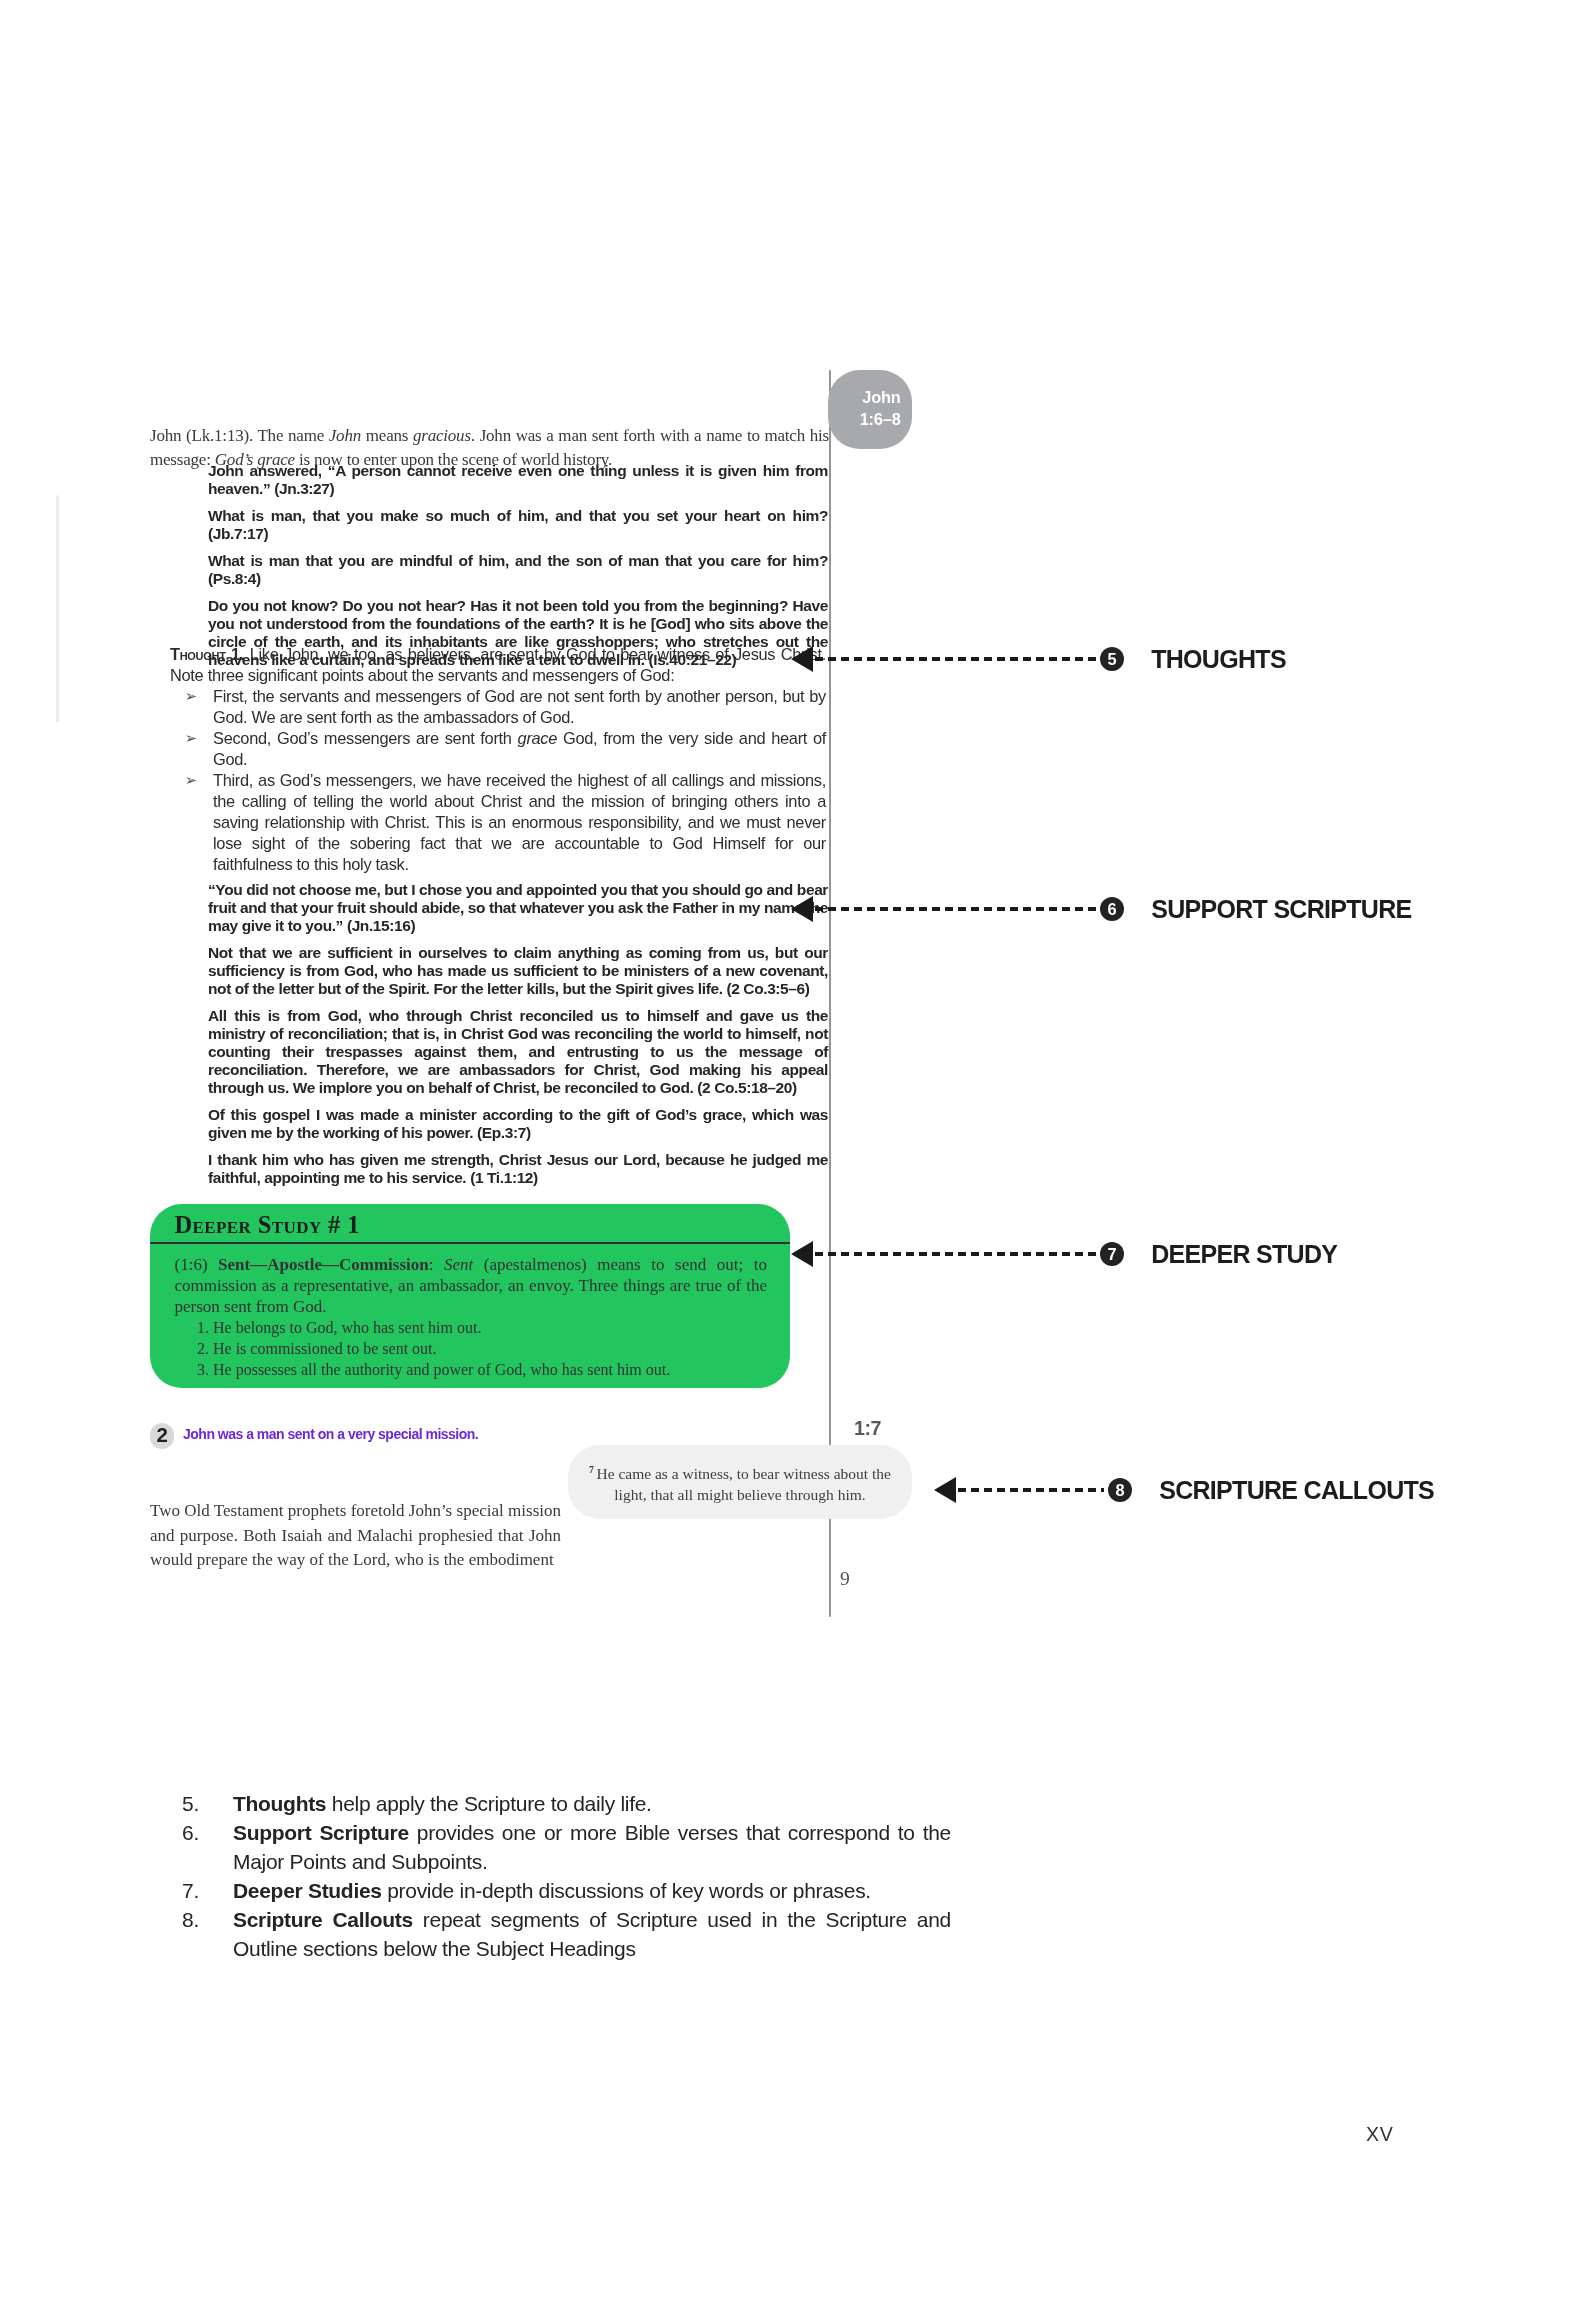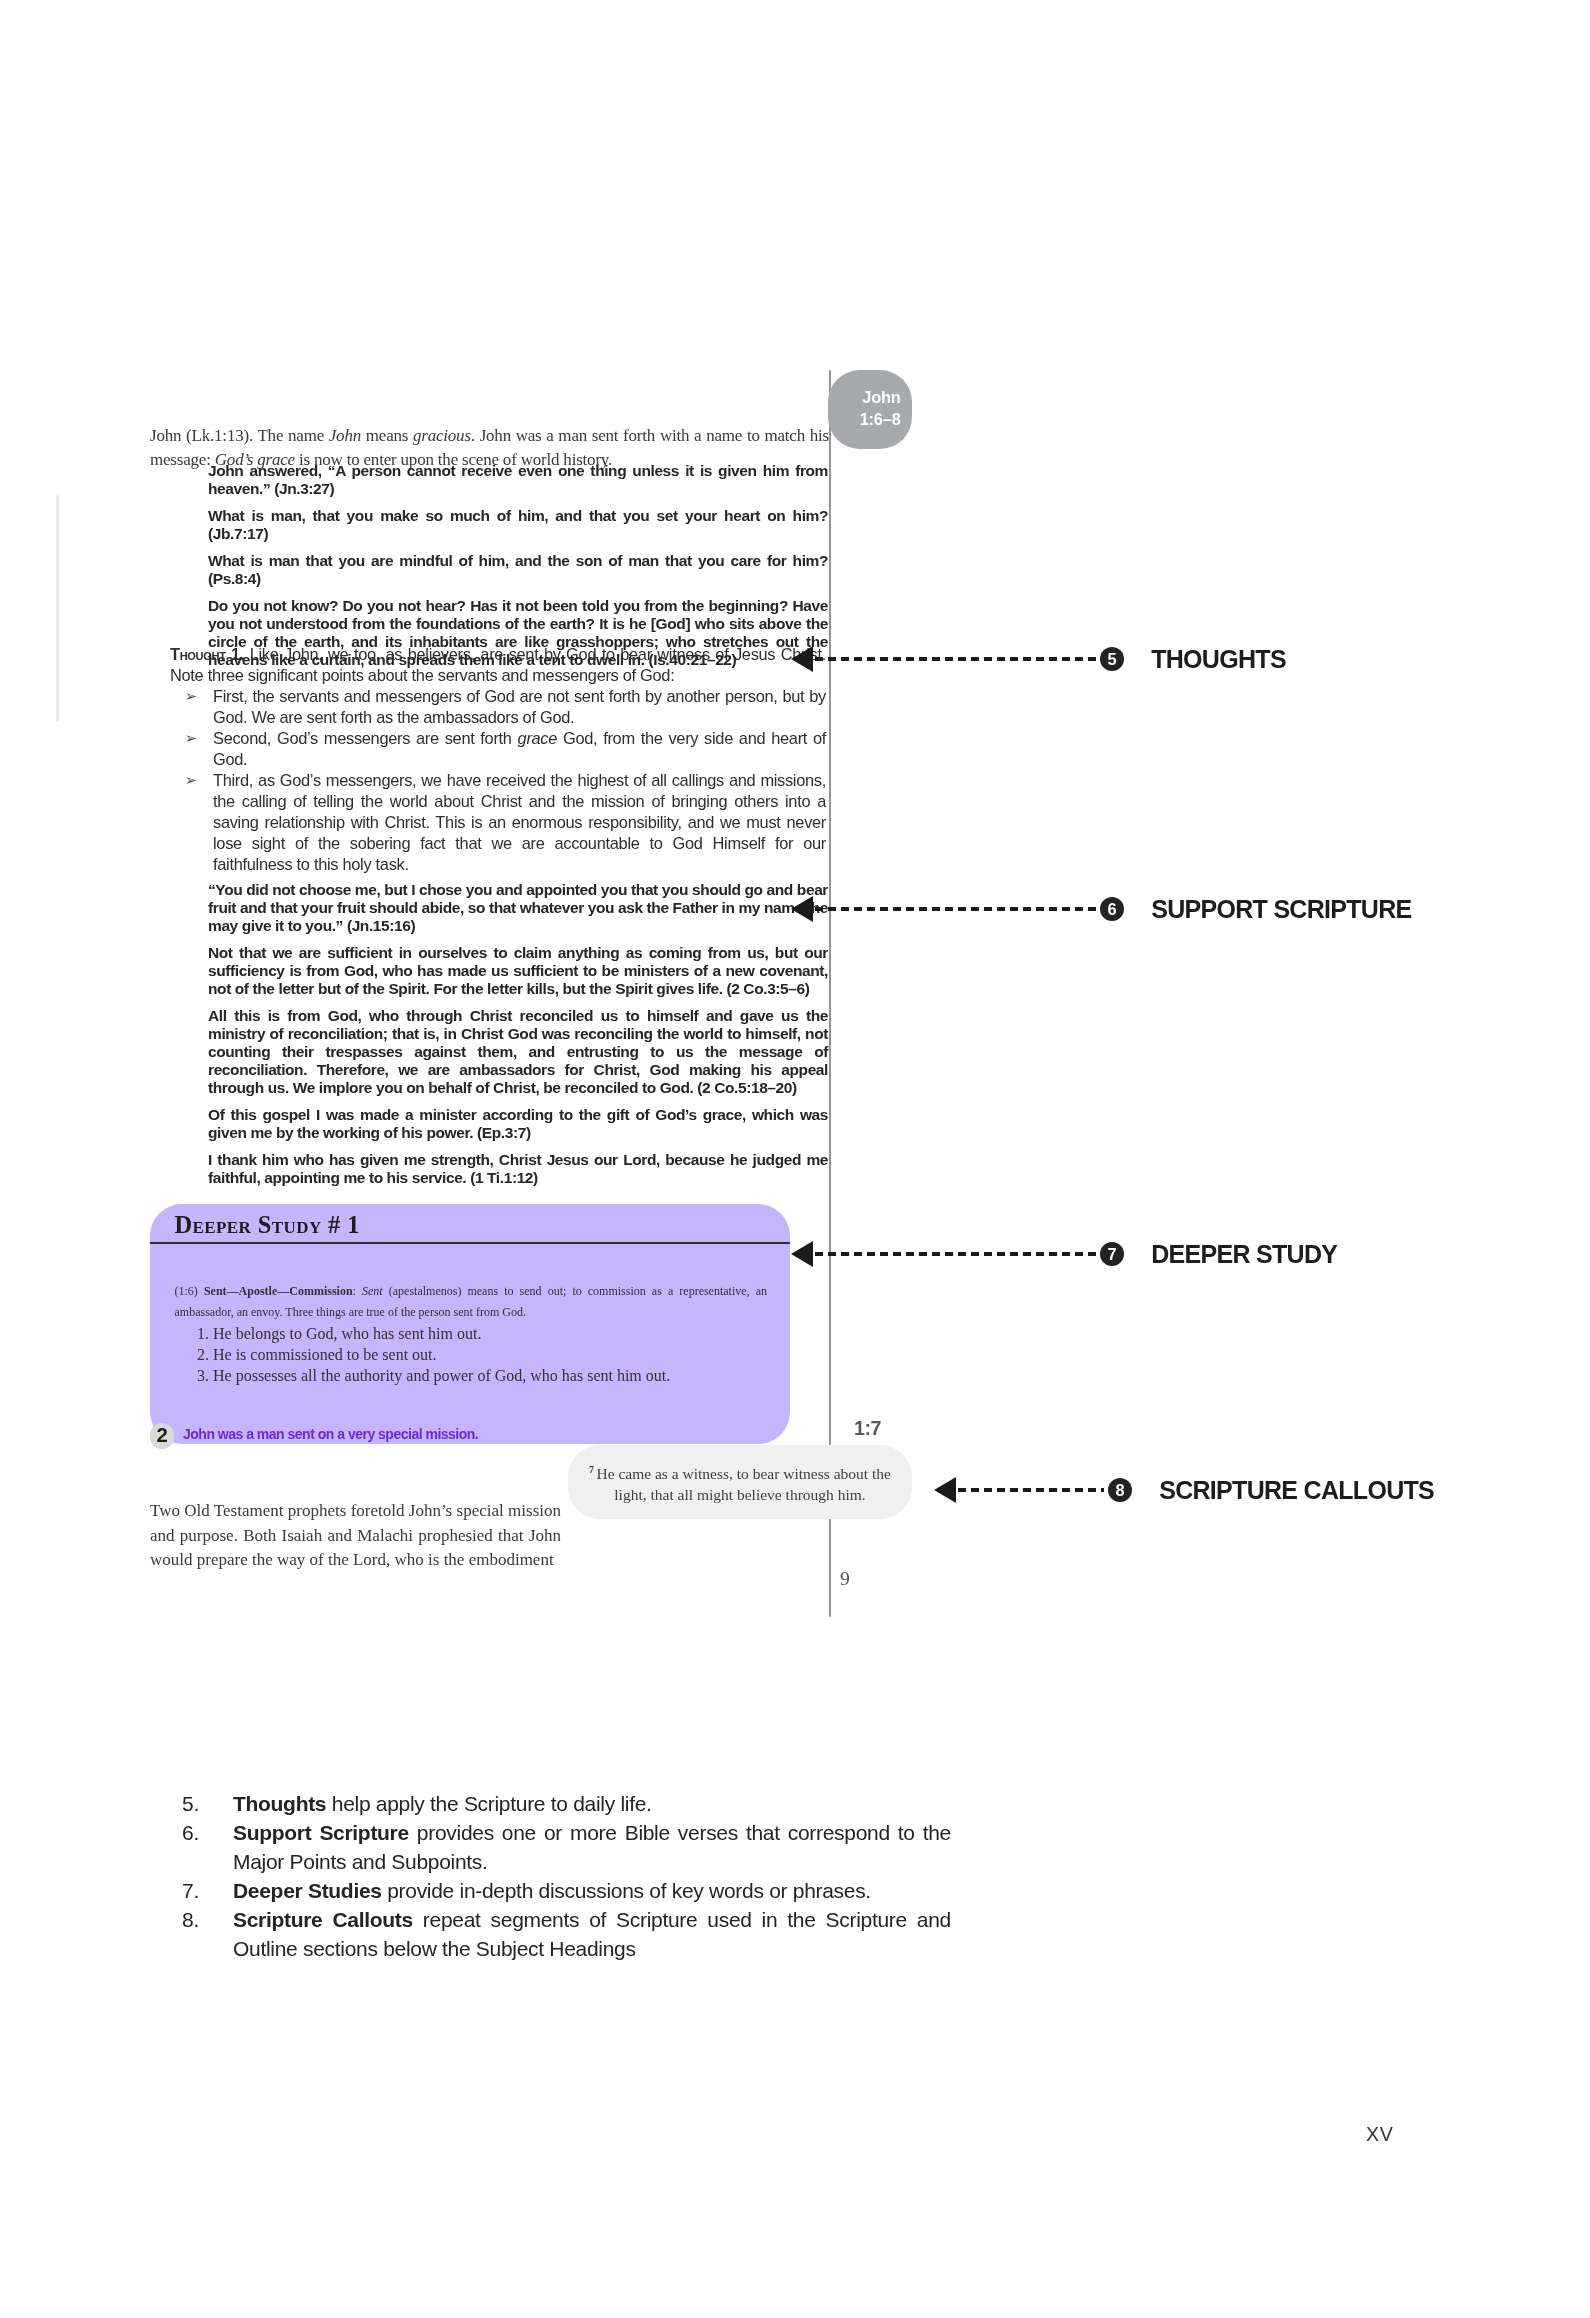--- a/index.html
+++ b/index.html
@@ -22,27 +22,27 @@
     font-weight:bold;font-size:15.5px;line-height:18px;color:#262626;
     letter-spacing:-0.4px;text-align:justify;margin:0 0 9px 16px;
   }
   
   .thought{left:170px;top:644px;width:656px;font-size:16.4px;line-height:21px;color:#2e2e2e;letter-spacing:-0.3px;}
   .thought-intro{text-align:justify;}
   .bullet-row{display:flex;margin-top:0px;}
   .bullet-glyph{width:43px;padding-left:14.7px;box-sizing:border-box;color:#4a4a4a;font-size:14.7px;flex:none;}
   .bullet-text{flex:1;text-align:justify;}
   
-  .deeper-box{left:150px;top:1204px;width:640px;height:240px;background:#c4b5fd;box-sizing:border-box;}
+  .deeper-box{left:150px;top:1204px;width:640px;height:184px;background:#22c55e;box-sizing:border-box;}
   .deeper-head{
     font-family:"Liberation Serif",serif;font-variant:small-caps;font-weight:bold;
     font-size:24.5px;color:#1e1e1e;padding:6.5px 24.5px 3.3px 24.5px;letter-spacing:0.4px;
     border-bottom:2.5px solid #2f2f2f;
   }
-  .deeper-body{padding:10.6px 23px 0 24.5px;font-family:"Liberation Serif",serif;font-size:12px;line-height:21px;color:#333;text-align:justify;margin-top:27px;}
+  .deeper-body{padding:10.6px 23px 0 24.5px;font-family:"Liberation Serif",serif;font-size:17px;line-height:21px;color:#333;text-align:justify;}
   .deeper-list{padding:0 23px 0 47px;font-family:"Liberation Serif",serif;font-size:16px;line-height:21px;color:#333;}
   
   .v-rule{left:829px;top:370px;width:1.6px;height:1247px;background:#939598;}
   .ref-tab{
     left:828px;top:370px;width:84px;height:79px;background:#a7a9ac;
     color:#ffffff;font-weight:bold;font-size:16.4px;line-height:22px;
     text-align:right;box-sizing:border-box;padding:16.4px 11.4px 0 0;letter-spacing:-0.2px;
   }
   .pagenum-inner{left:840px;top:1568px;font-family:"Liberation Serif",serif;font-size:19.6px;color:#55565a;}
   

